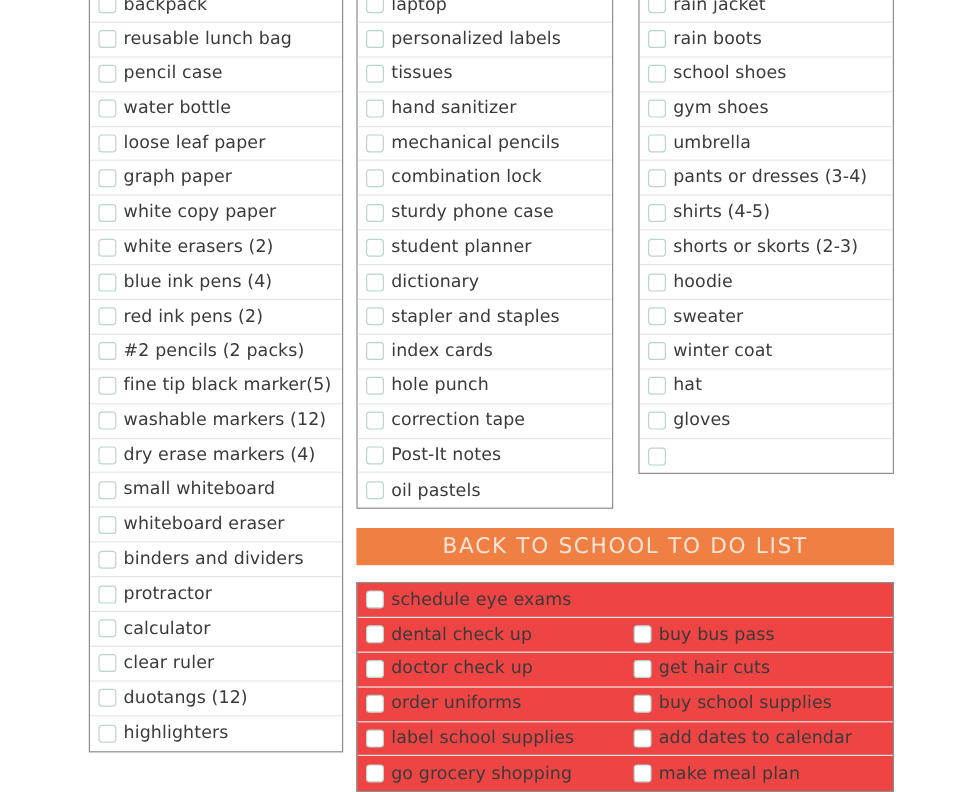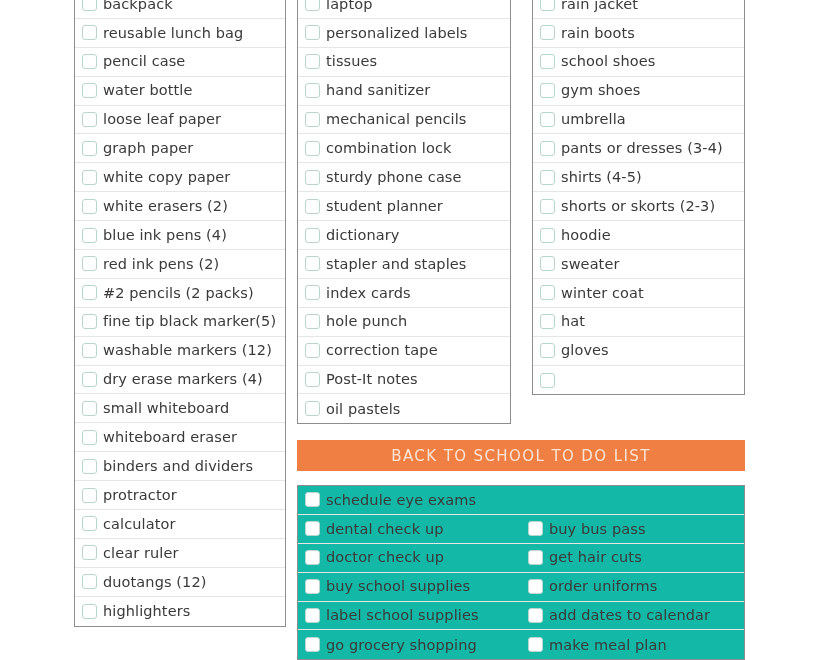--- a/index.html
+++ b/index.html
@@ -78,37 +78,37 @@
 
   
   .banner {
     position: absolute;
     left: 297px;
     top: 440px;
     width: 448px;
     height: 31px;
     background: #ef7f43;
     color: #fbe4d4;
-    font-size: 15px;
+    font-size: 18px;
     letter-spacing: 1.4px;
     display: flex;
     align-items: center;
     justify-content: center;
     box-sizing: border-box;
     text-transform: uppercase;
   }
 
   
   #todo-table {
     position: absolute;
     left: 297px;
     top: 485px;
     width: 448px;
     border: 1px solid #8d8d8d;
-    background: #14b8a6;
+    background: #ef4444;
     box-sizing: border-box;
     overflow: hidden;
   }
   #todo-table .todo-row {
     display: flex;
     height: 28.9px;
     box-sizing: border-box;
     border-bottom: 1px solid #e6e6e6;
   }
   #todo-table .todo-row:last-child { border-bottom: none; }
@@ -363,26 +363,26 @@
           <span class="chk-label">doctor check up</span>
         </div>
         <div class="todo-cell">
           <span class="chk-box"></span>
           <span class="chk-label">get hair cuts</span>
         </div>
       </div>
       <div class="todo-row">
         <div class="todo-cell">
           <span class="chk-box"></span>
+          <span class="chk-label">order uniforms</span>
+        </div>
+        <div class="todo-cell">
+          <span class="chk-box"></span>
           <span class="chk-label">buy school supplies</span>
         </div>
-        <div class="todo-cell">
-          <span class="chk-box"></span>
-          <span class="chk-label">order uniforms</span>
-        </div>
       </div>
       <div class="todo-row">
         <div class="todo-cell">
           <span class="chk-box"></span>
           <span class="chk-label">label school supplies</span>
         </div>
         <div class="todo-cell">
           <span class="chk-box"></span>
           <span class="chk-label">add dates to calendar</span>
         </div>

